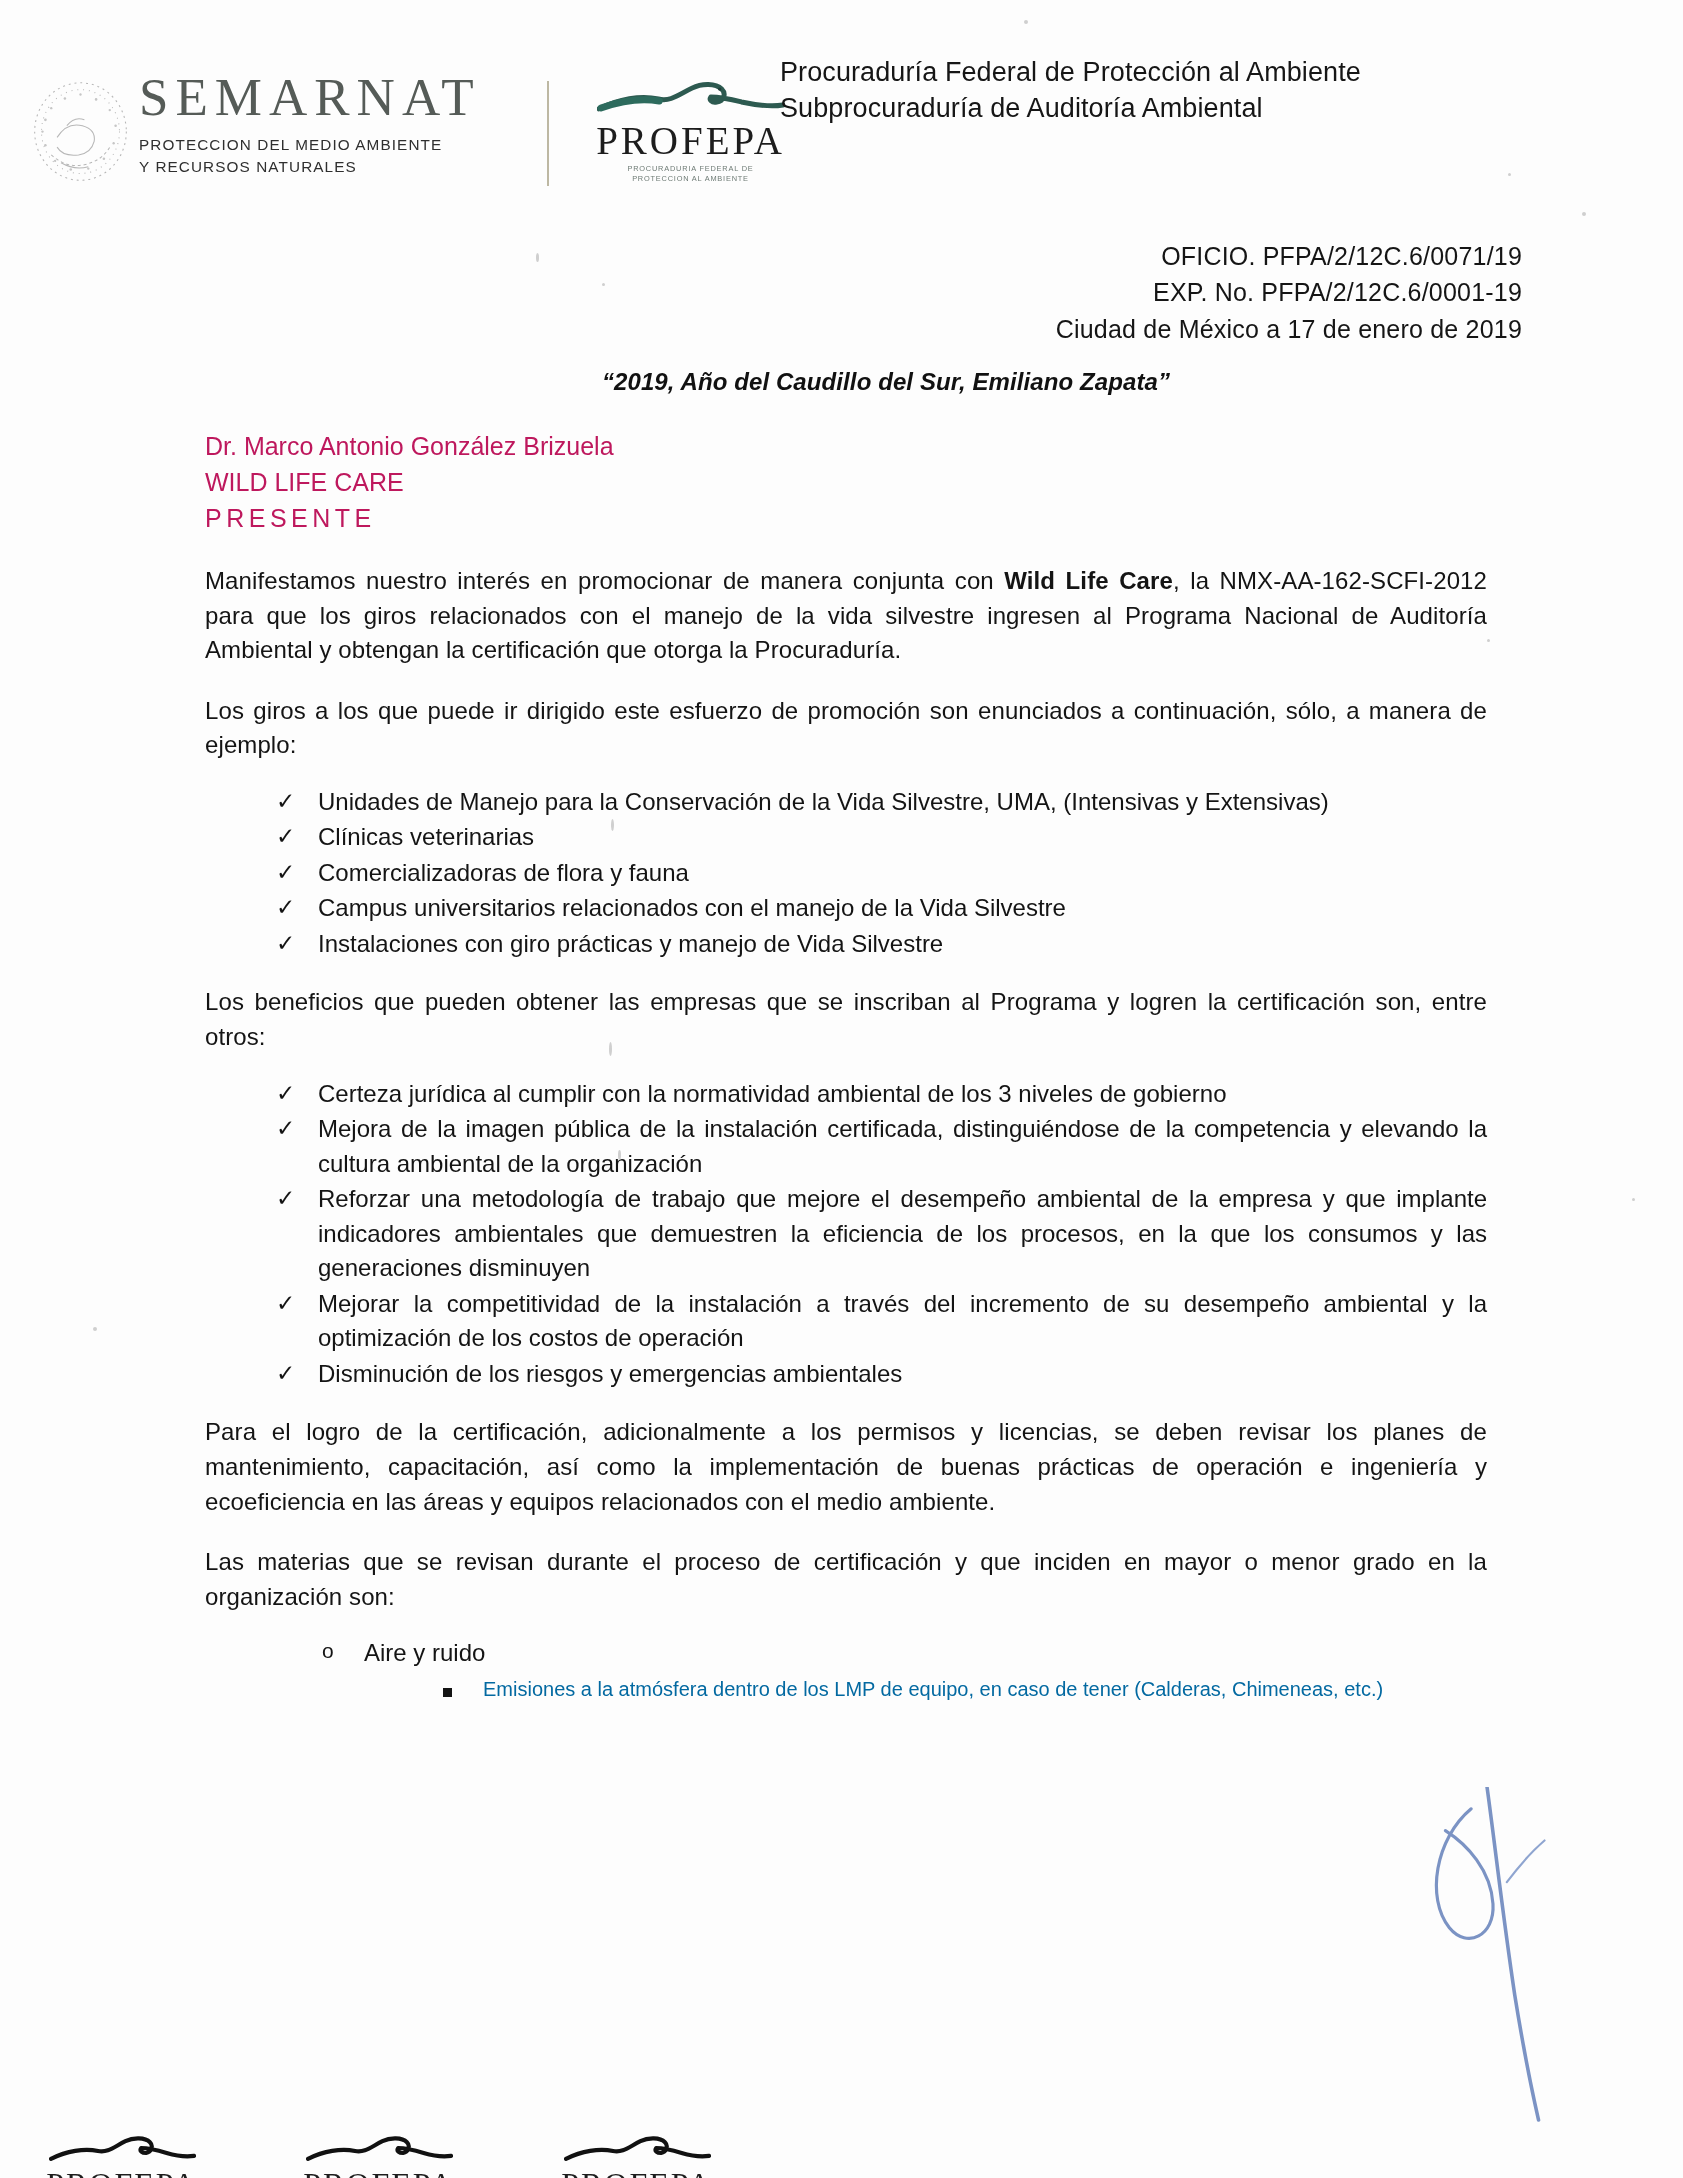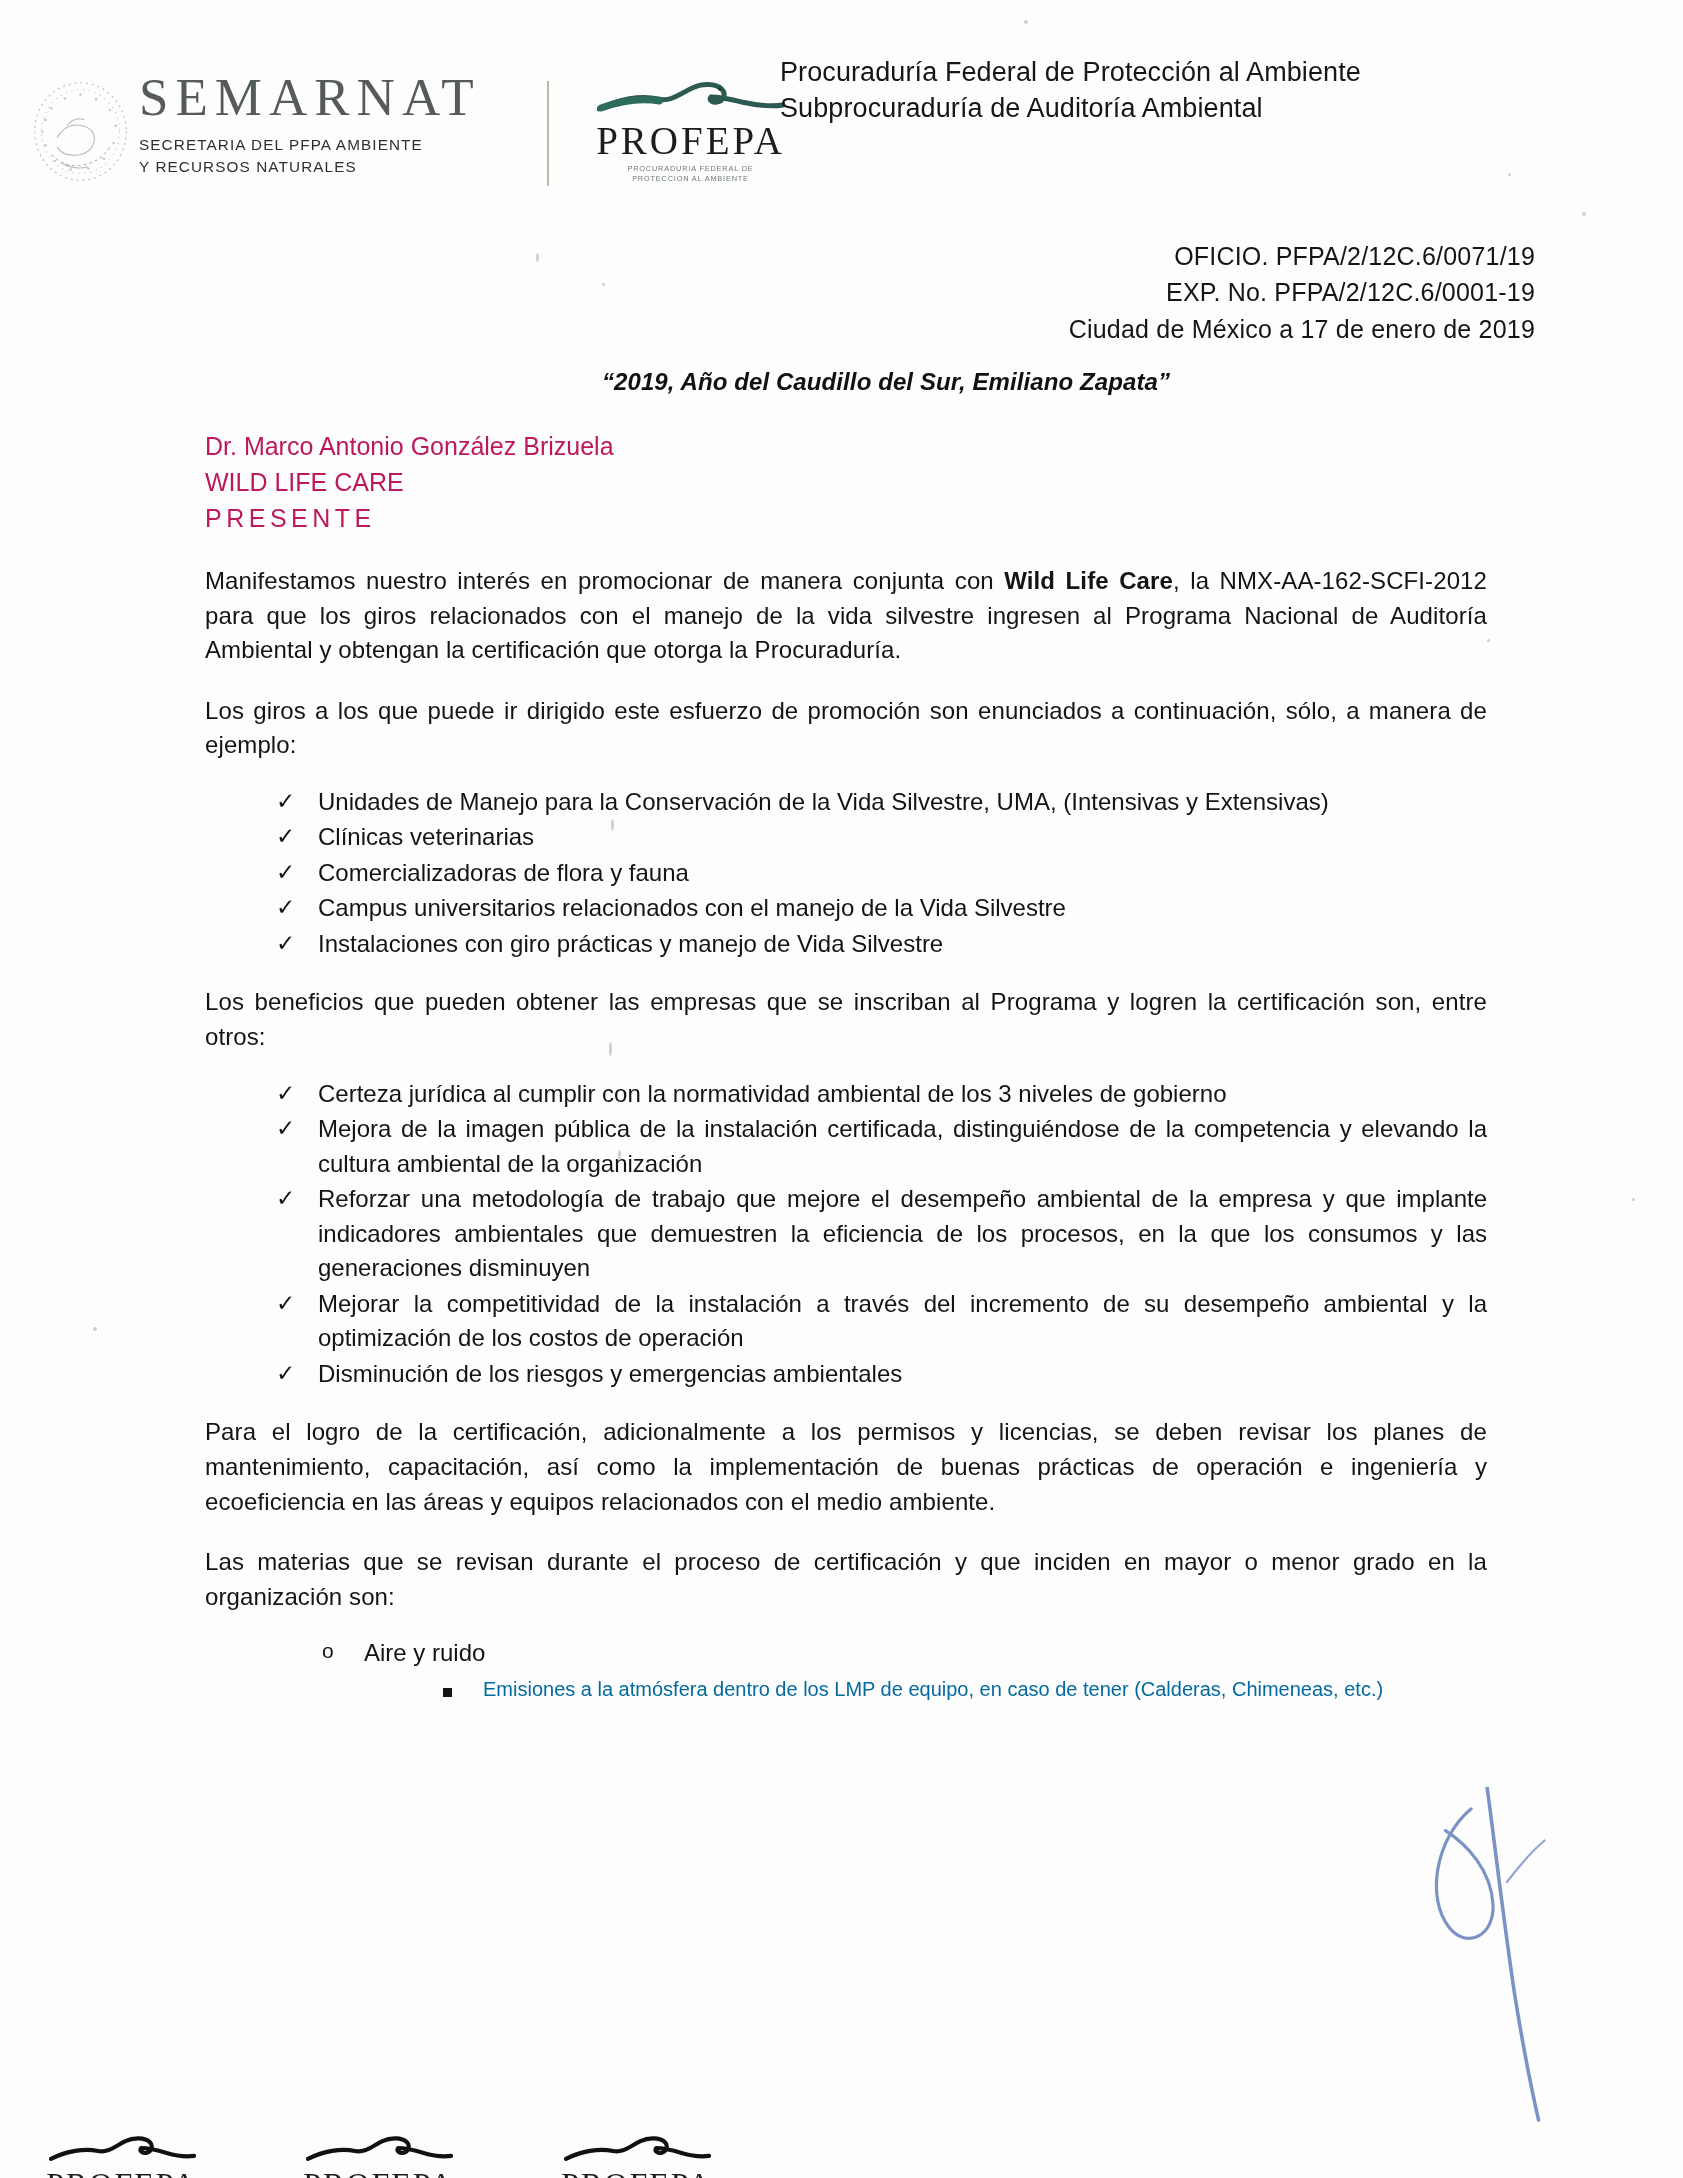--- a/index.html
+++ b/index.html
@@ -107,21 +107,21 @@
     line-height: 1.32;
     color: #161616;
     letter-spacing: 0.1px;
     white-space: nowrap;
   }
 
   
   .ref-block {
     position: absolute;
     top: 238px;
-    right: 148px;
+    right: 161px;
     text-align: right;
   }
   .ref-block div {
     font-size: 25px;
     line-height: 1.45;
     color: #151515;
     letter-spacing: 0.2px;
     white-space: nowrap;
   }
 
@@ -309,21 +309,21 @@
         <circle cx="50" cy="99" r="1.3"></circle>
           <circle cx="34" cy="90" r="1.2"></circle>
         <circle cx="24" cy="74" r="1.3"></circle>
           <circle cx="21" cy="60" r="1.2"></circle>
       </g>
     </svg>
 
     <div class="semarnat-block">
       <div class="semarnat-word">SEMARNAT</div>
       <div class="semarnat-sub">
-        <div>SECRETARIA DEL PFPA AMBIENTE</div>
+        <div>PROTECCION DEL MEDIO AMBIENTE</div>
         <div>Y RECURSOS NATURALES</div>
       </div>
     </div>
 
     <div class="divider-rule"></div>
 
     <div class="profepa-block">
       <svg class="profepa-wave" viewBox="0 0 190 40">
         <path d="M2 30 C22 20 44 16 62 20 C74 23 82 16 96 9 C106 4 120 4 126 10 C131 15 128 22 121 23 C116 24 113 21 115 18
                  C124 18 134 20 146 23 C160 26 176 28 188 26" fill="none" stroke="#2d5a50" stroke-width="5" stroke-linecap="round" stroke-linejoin="round"></path>

